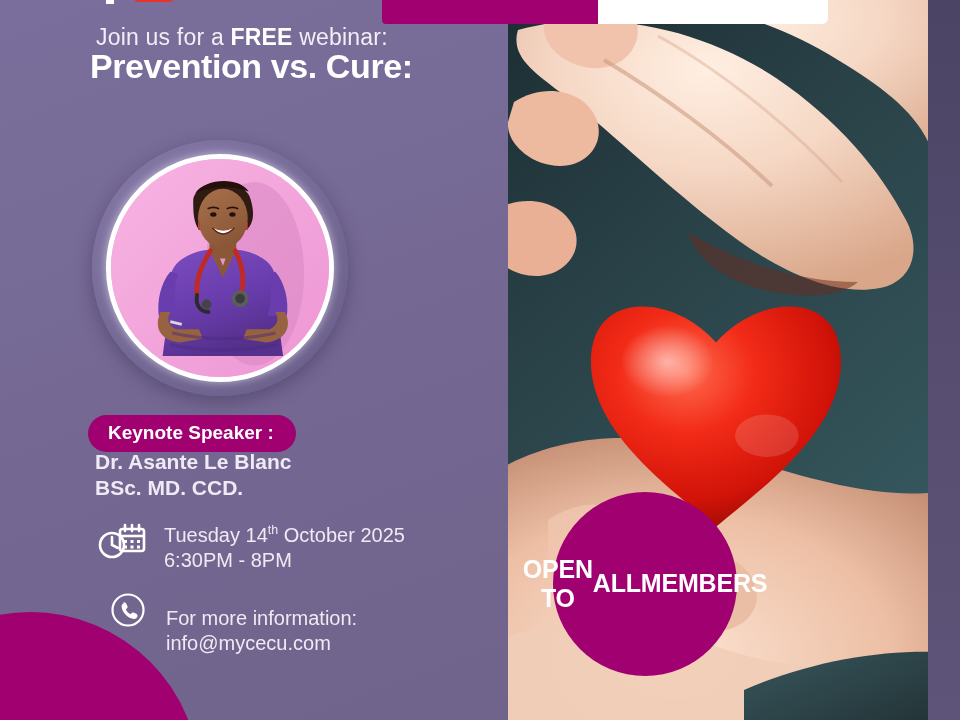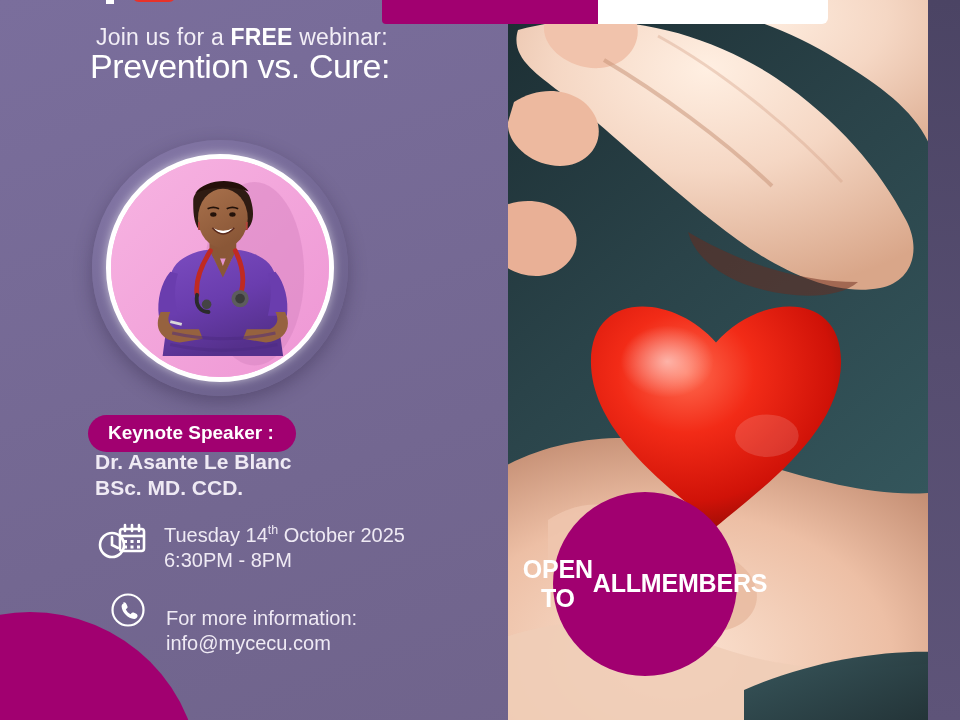--- a/index.html
+++ b/index.html
@@ -47,21 +47,21 @@
 
   
   .kicker{
     position:absolute; left:96px; top:24px;
     font-size:23px; color:#F2EEF6; letter-spacing:.2px;
     font-weight:400; white-space:nowrap;
   }
   .kicker b{ font-weight:700; color:#FFFFFF; }
   .title-1{
     position:absolute; left:90px; top:47px;
-    font-size:34px; font-weight:400; color:#FFFFFF;
+    font-size:34px; font-weight:700; color:#FFFFFF;
     letter-spacing:-.4px; white-space:nowrap;
   }
   .title-2{
     position:absolute; left:90px; top:82px;
     font-size:26px; font-weight:700; color:#FFFFFF;
     letter-spacing:-.3px; white-space:nowrap; z-index:4;
   }
 
   
   .portrait-wrap{

